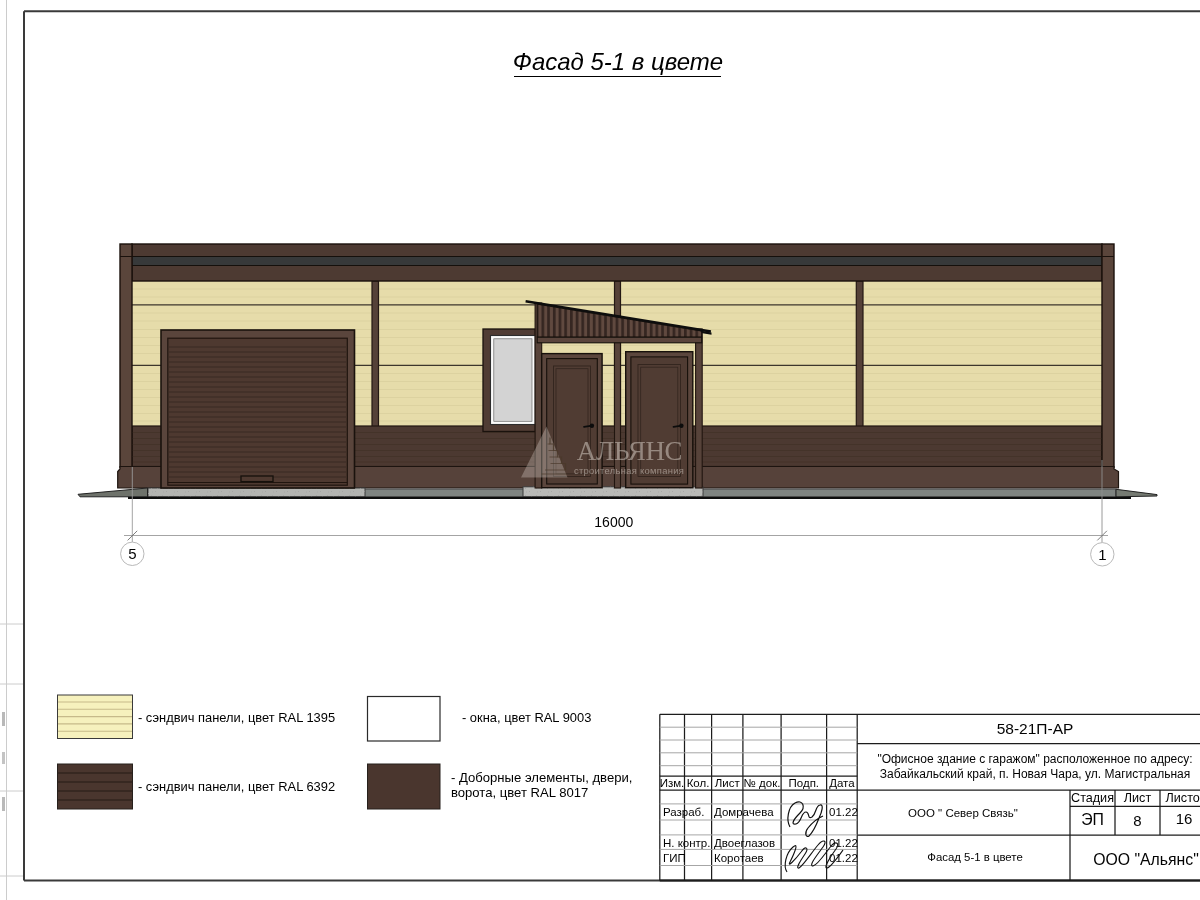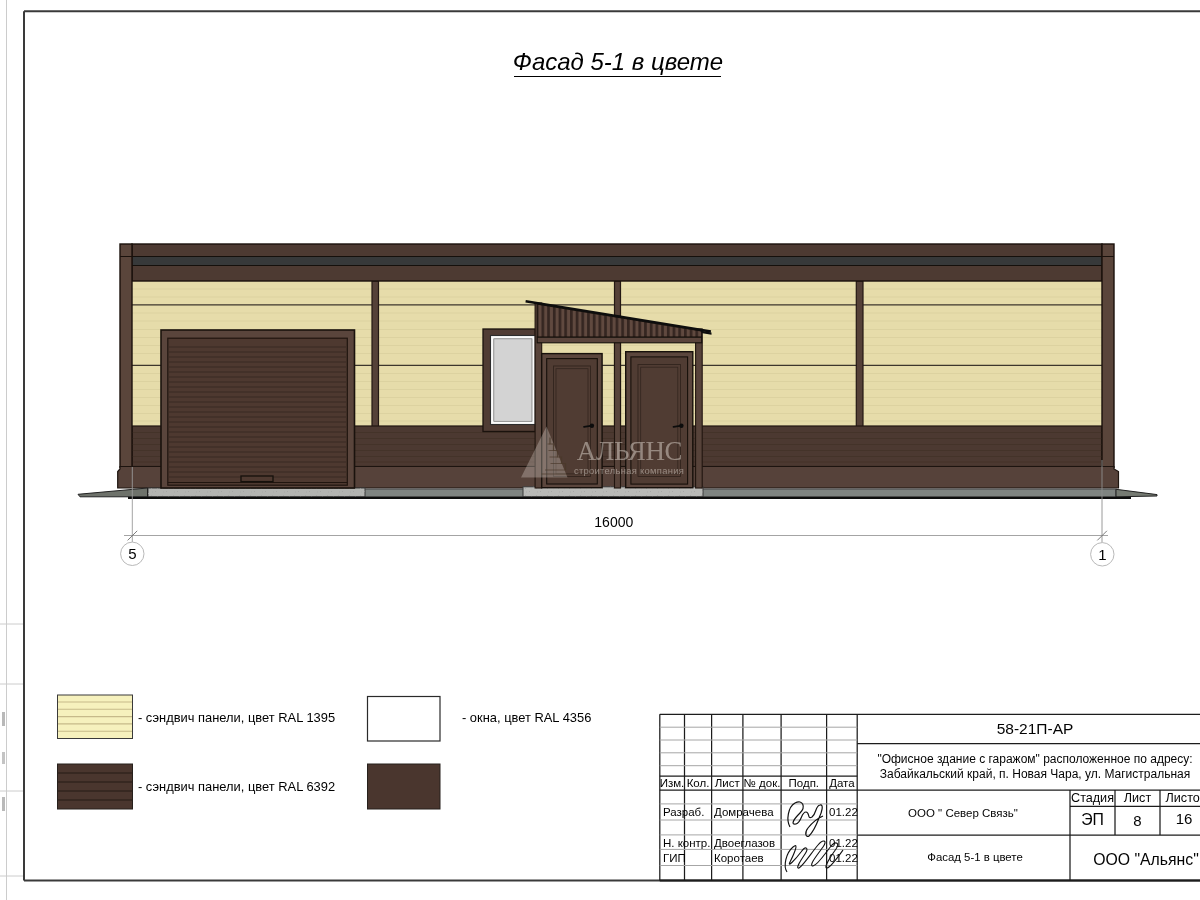--- a/index.html
+++ b/index.html
@@ -256,24 +256,25 @@
     </g>
   </g>
 
   <rect x="367.5" y="696.5" width="72.5" height="44.5" fill="#ffffff" stroke="#2a2a2a" stroke-width="1.2"></rect>
 
   <rect x="367.5" y="764" width="72.5" height="45" fill="#4a362e" stroke="#26201c" stroke-width="1"></rect>
 </svg>
 
 <div class="abs" style="left:138px;top:710px;font-size:12.9px;">- сэндвич панели, цвет RAL 1395</div>
 
-<div class="abs" style="left:462px;top:710px;font-size:12.9px;">- окна, цвет RAL 4356</div>
+<div class="abs" style="left:462px;top:710px;font-size:12.9px;">- окна, цвет RAL 9003</div>
 
 <div class="abs" style="left:138px;top:779px;font-size:12.9px;">- сэндвич панели, цвет RAL 6392</div>
 
+<div class="abs" style="left:451px;top:771px;font-size:13.1px;line-height:14.5px;">- Доборные элементы, двери,<br>ворота, цвет RAL 8017</div>
 
 <svg class="abs" style="left:0;top:0" width="1200" height="900" viewBox="0 0 1200 900" id="tblock">
 
   <g stroke="#1c1c1c" stroke-width="1.25" fill="none">
     <line x1="659.8" y1="714.3" x2="1200" y2="714.3"></line>
     <line x1="659.8" y1="714.3" x2="659.8" y2="880.4"></line>
     <line x1="659.8" y1="880.4" x2="1200" y2="880.4" stroke-width="2"></line>
     <line x1="684.5" y1="714.3" x2="684.5" y2="880.4"></line>
     <line x1="711.6" y1="714.3" x2="711.6" y2="880.4"></line>
     <line x1="742.9" y1="714.3" x2="742.9" y2="880.4"></line>

